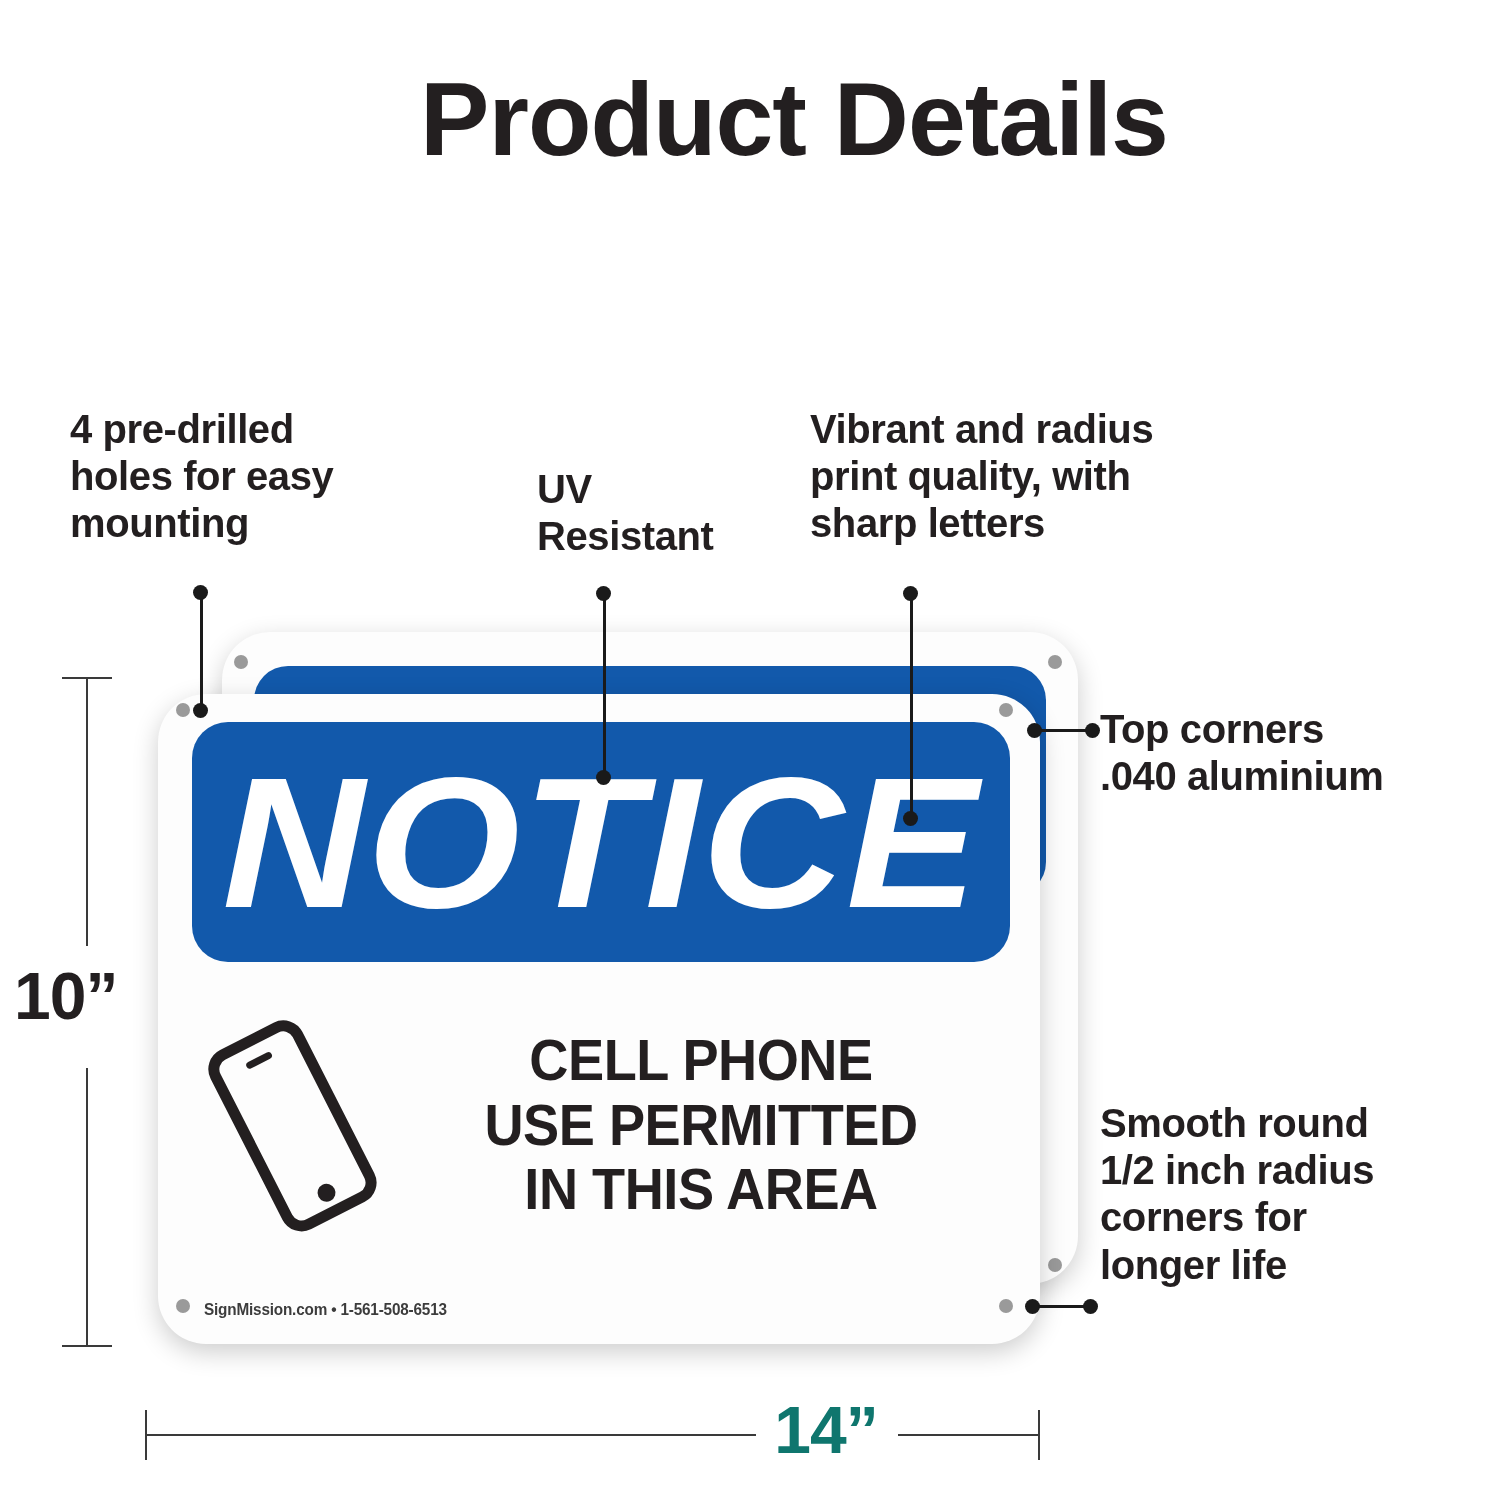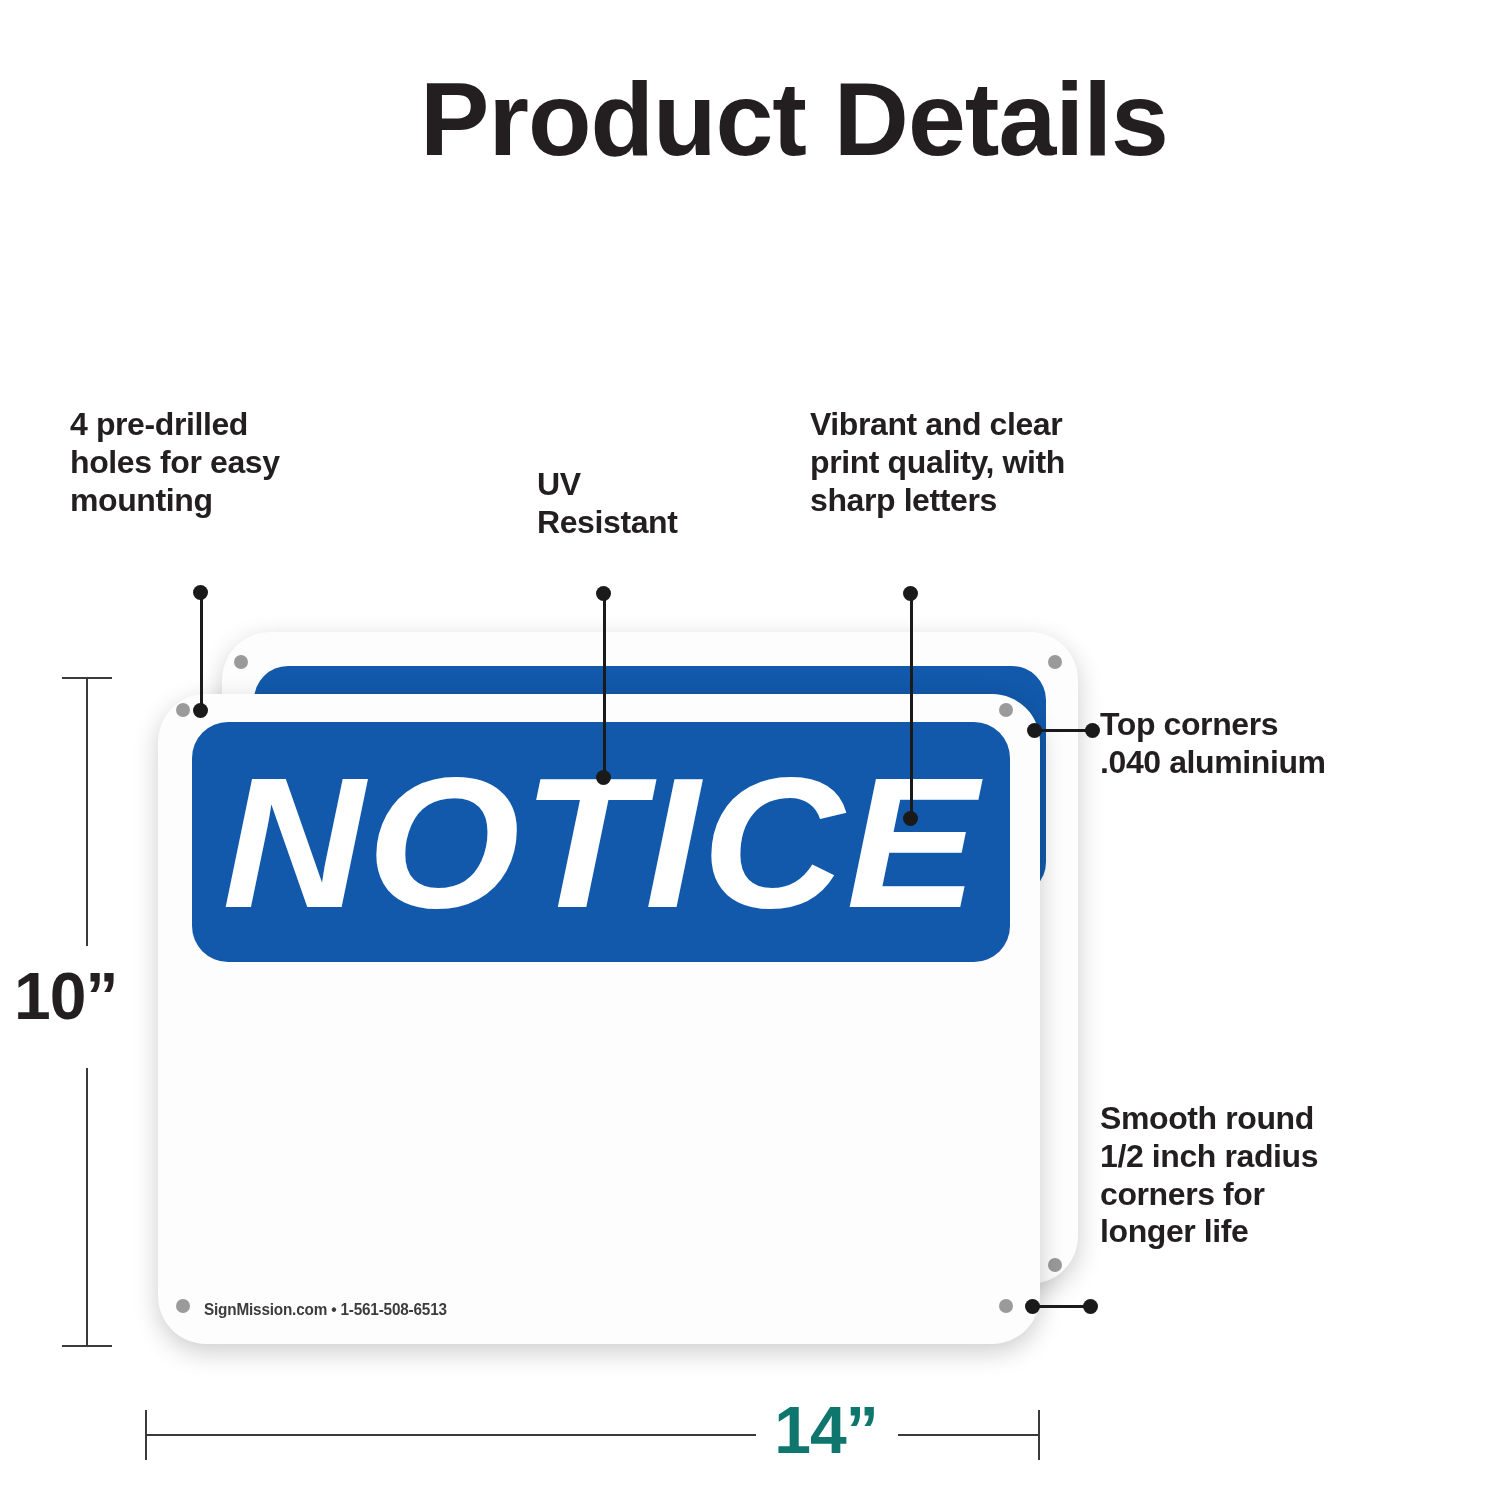--- a/index.html
+++ b/index.html
@@ -27,21 +27,21 @@
     font-weight: 700;
     letter-spacing: -1px;
     color: #231f20;
     line-height: 1.1;
     padding-left: 44px;
   }
 
   
   .callout {
     position: absolute;
-    font-size: 32px;
+    font-size: 40px;
     font-weight: 700;
     line-height: 1.18;
     color: #231f20;
     letter-spacing: -0.4px;
     white-space: pre-line;
   }
   .callout-holes     { left: 70px;   top: 406px;  width: 370px; }
   .callout-uv        { left: 497px;  top: 466px;  width: 250px; margin-left: 40px; }
   .callout-vibrant   { left: 810px;  top: 406px;  width: 470px; }
   .callout-aluminium { left: 1100px; top: 706px;  width: 400px; }
@@ -249,20 +249,36 @@
   <div class="hole hb-tr"></div>
   <div class="hole hb-bl"></div>
   <div class="hole hb-br"></div>
 
   <div class="sign sign-front"></div>
 
   <div class="banner-front">
     <div class="banner-word">NOTICE</div>
   </div>
 
+  <div class="sign-body">
+    <div class="phone-icon">
+      <svg width="200" height="240" viewBox="0 0 200 240" aria-hidden="true">
+        <g transform="rotate(-27 100 120)">
+          <rect x="54" y="26" width="92" height="190" rx="16" ry="16" fill="none" stroke="#231f20" stroke-width="11"></rect>
+          <rect x="86" y="44" width="28" height="7" rx="3.5" ry="3.5" fill="#231f20"></rect>
+          <circle cx="100" cy="196" r="9" fill="#231f20"></circle>
+        </g>
+      </svg>
+    </div>
+    <div class="sign-lines">
+      <div>CELL PHONE</div>
+      <div>USE PERMITTED</div>
+      <div>IN THIS AREA</div>
+    </div>
+  </div>
 
   <div class="sign-footer">SignMission.com • 1-561-508-6513</div>
 
   <div class="hole hf-tl"></div>
   <div class="hole hf-tr"></div>
   <div class="hole hf-bl"></div>
   <div class="hole hf-br"></div>
 </div>
 
 <div class="leader leader-v leader-holes"></div>
@@ -283,21 +299,21 @@
 
 <div class="leader leader-h leader-corner"></div>
 <div class="dot dot-corner-left"></div>
 <div class="dot dot-corner-right"></div>
 
 <div class="callout callout-holes">4 pre-drilled
 holes for easy
 mounting</div>
 <div class="callout callout-uv">UV
 Resistant</div>
-<div class="callout callout-vibrant">Vibrant and clear
+<div class="callout callout-vibrant">Vibrant and radius
 print quality, with
 sharp letters</div>
 <div class="callout callout-aluminium">Top corners
 .040 aluminium</div>
 <div class="callout callout-corners">Smooth round
 1/2 inch radius
 corners for
 longer life</div>
 
 <div class="dim-line dim-cap-h dim-cap-upper"></div>

